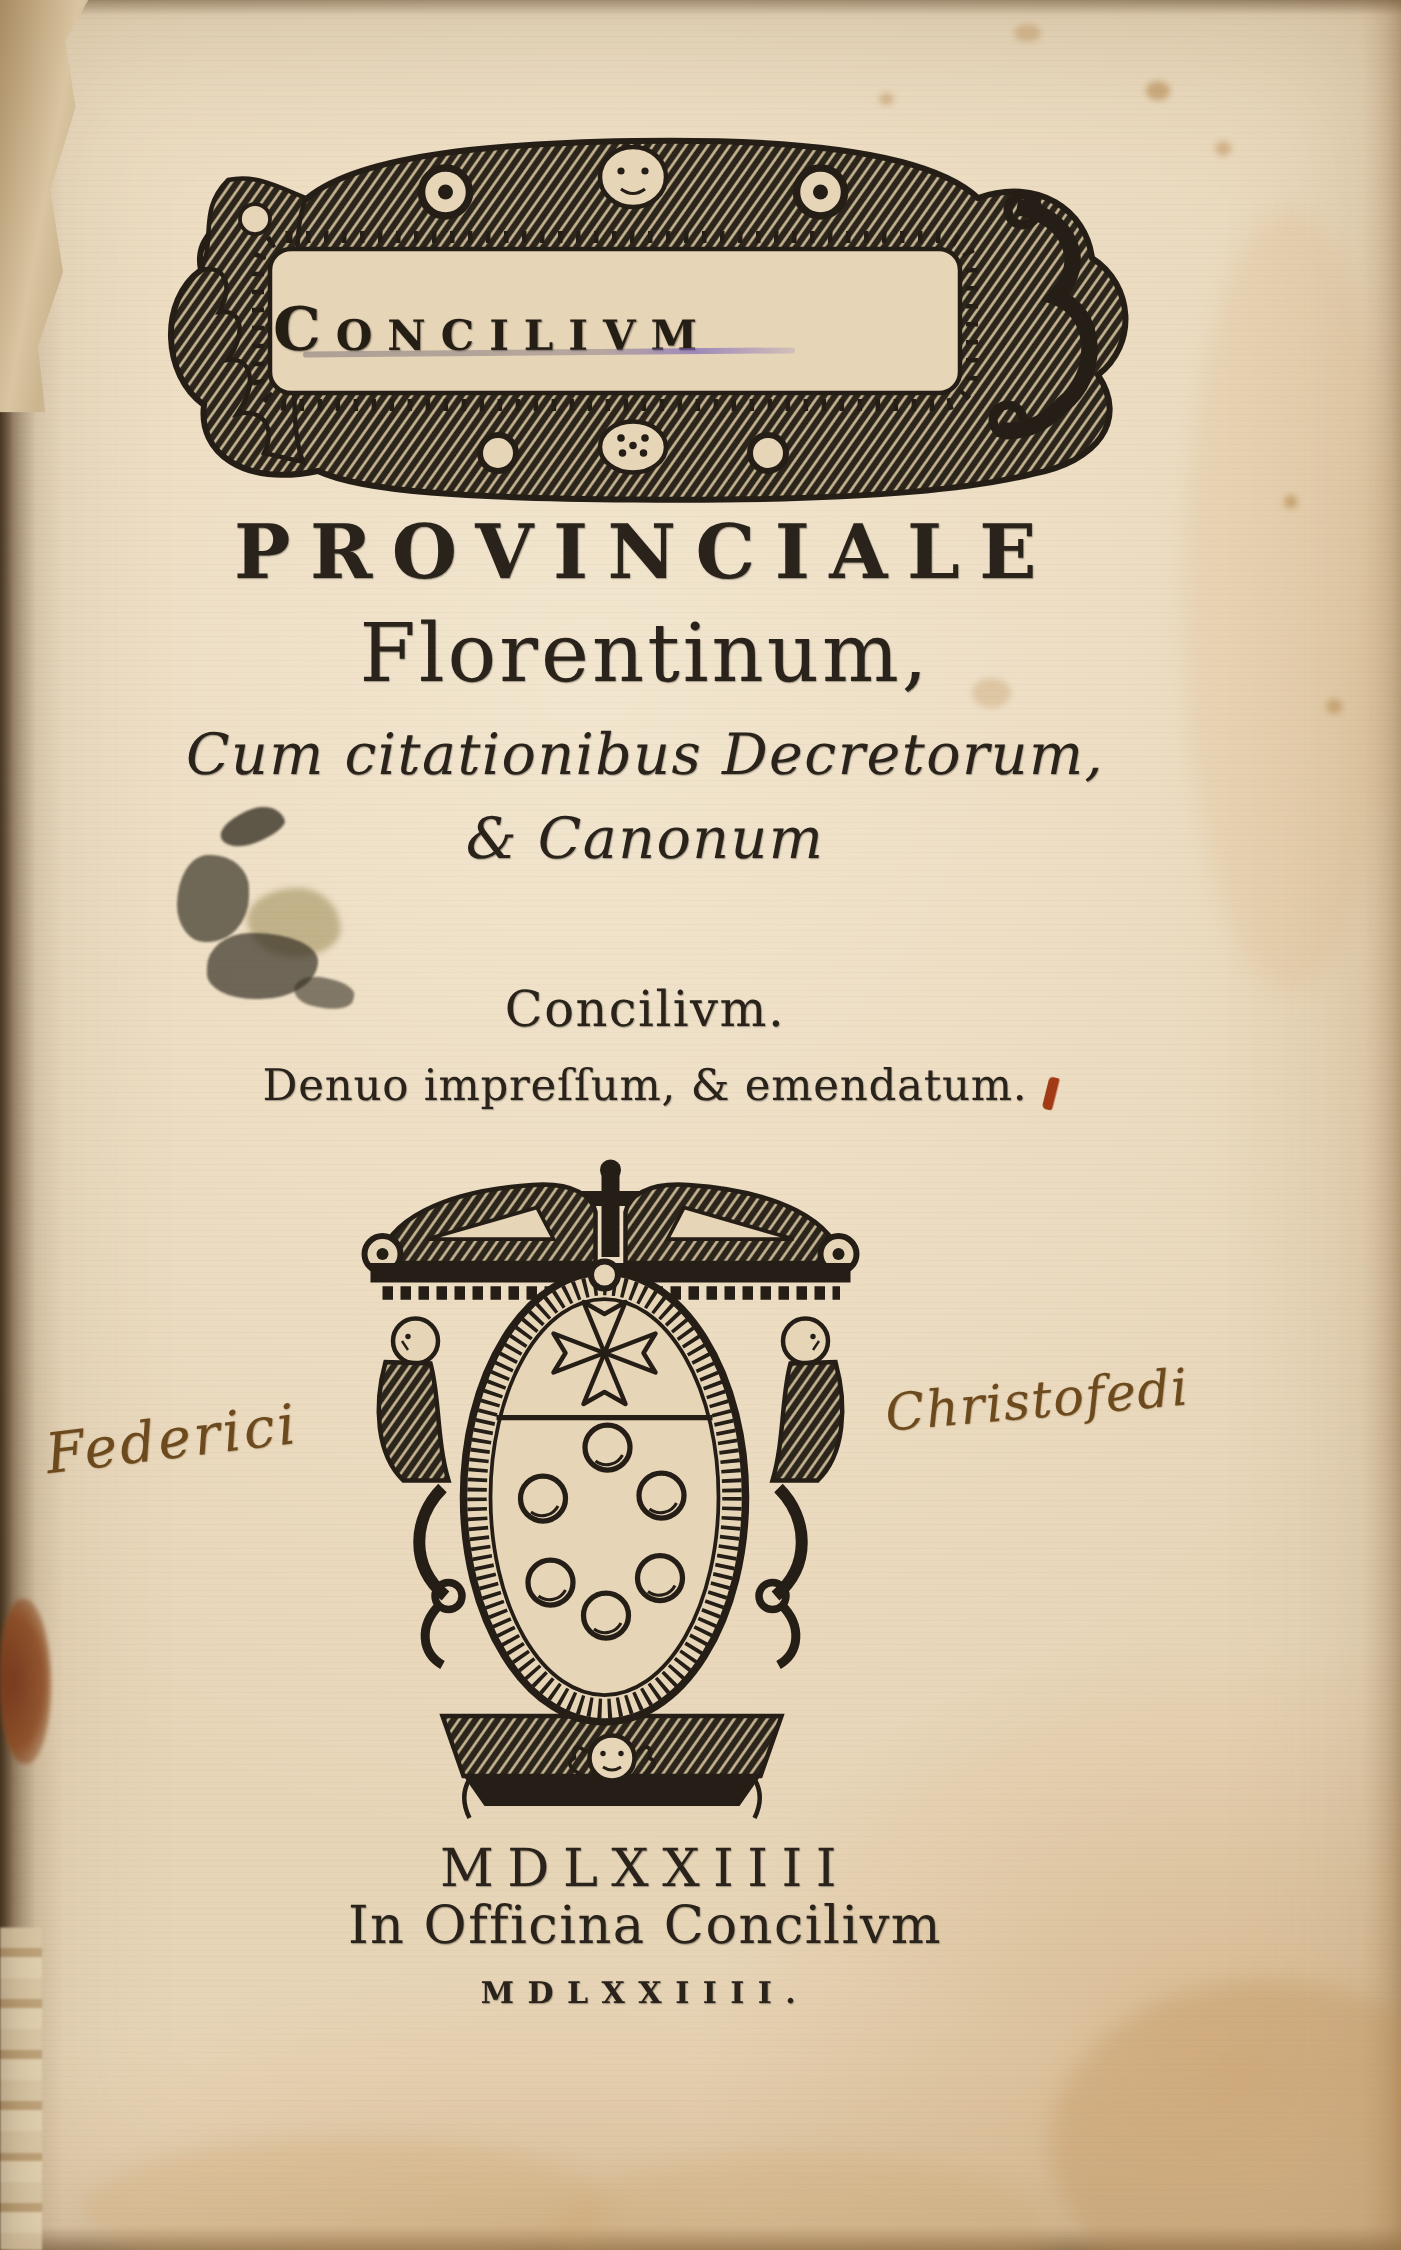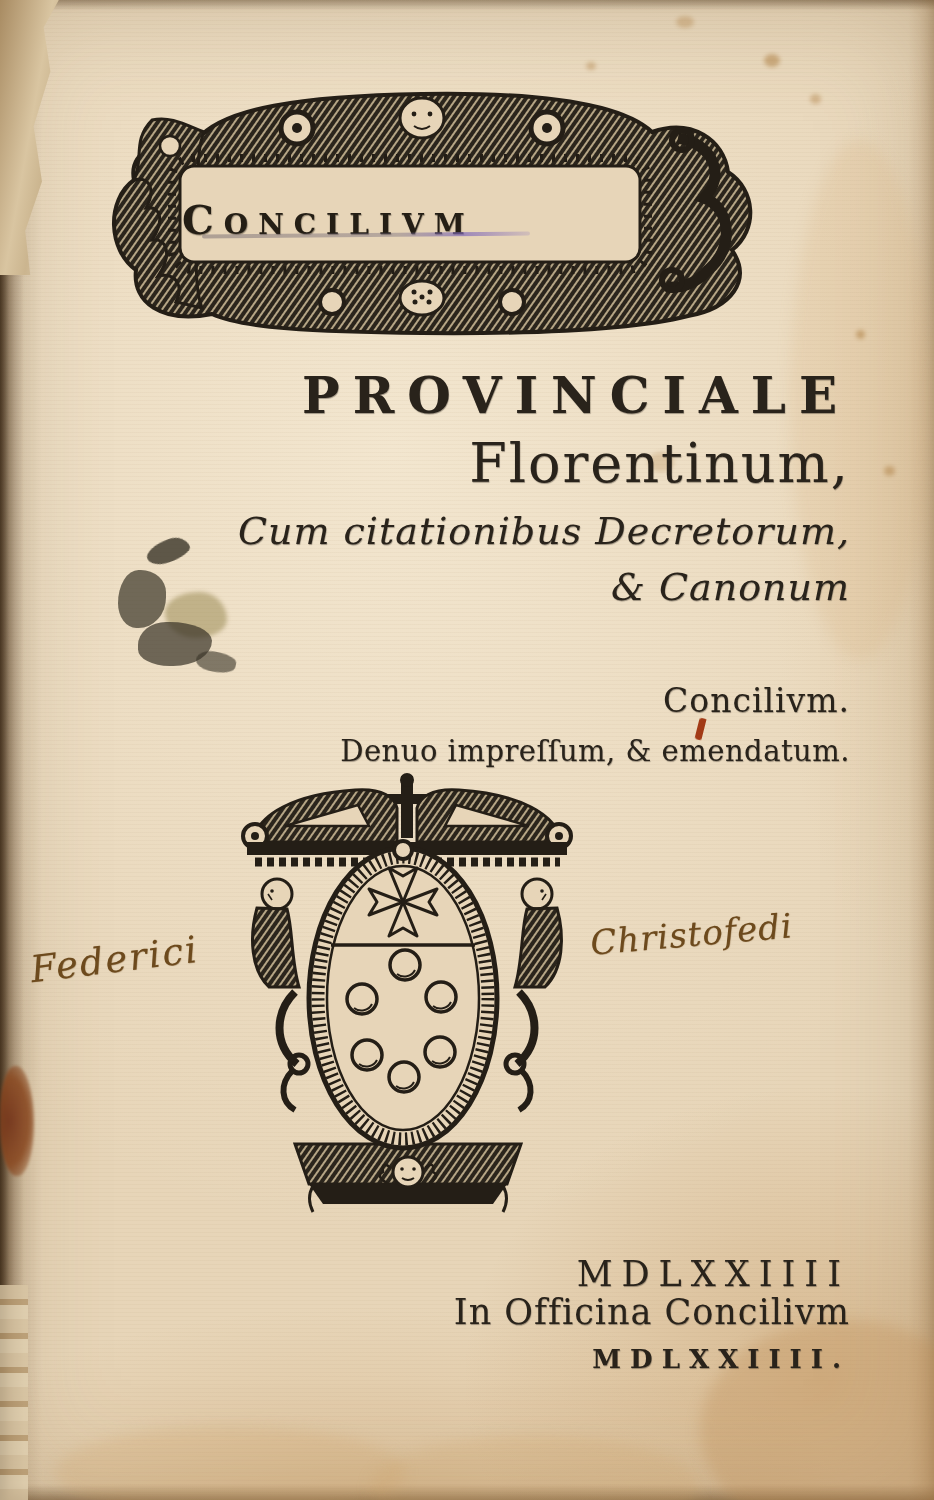--- a/index.html
+++ b/index.html
@@ -14,32 +14,32 @@
       radial-gradient(ellipse 25% 45% at 100% 35%, rgba(210,170,115,0.20), rgba(210,170,115,0) 70%),
       linear-gradient(to right, rgba(92,66,38,0.55) 0, rgba(92,66,38,0.18) 14px, rgba(92,66,38,0) 42px),
       linear-gradient(to left, rgba(150,110,65,0.28) 0, rgba(150,110,65,0) 26px),
       linear-gradient(to bottom, rgba(80,58,34,0.45) 0, rgba(80,58,34,0) 10px),
       linear-gradient(to top, rgba(96,68,40,0.50) 0, rgba(96,68,40,0) 16px);
     box-shadow: inset 0 0 110px rgba(118,88,50,.28), inset 0 0 14px rgba(90,60,30,.30);
     font-family:"DejaVu Serif","Liberation Serif",serif;
     color:#29231b;
   }
   .abs{position:absolute;}
-  .line{width:840px;left:10px;text-align:right;position:absolute;line-height:1.04;
-        text-shadow:0.5px 0.7px 0.8px rgba(42,36,28,0.40);margin-top:28px;}
+  .line{width:840px;left:10px;text-align:center;position:absolute;line-height:1.04;
+        text-shadow:0.5px 0.7px 0.8px rgba(42,36,28,0.40);}
   .caps-main{font-size:50px;letter-spacing:13px;font-weight:bold;}
   .roman-lg{font-size:54px;letter-spacing:2px;}
   .ital{font-style:italic;font-size:38px;letter-spacing:1px;}
   .smallcaps{font-variant:small-caps;font-size:33px;letter-spacing:4px;font-weight:bold;}
   .smallcaps .w{margin:0 9px;}
   .roman-md{font-size:33px;letter-spacing:1px;}
   .ital-sm{font-size:29px;letter-spacing:0.5px;}
   .imprint-city{font-size:35px;letter-spacing:9px;}
   .imprint-off{font-size:35px;letter-spacing:1px;}
-  .imprint-year{font-size:26px;letter-spacing:9px;font-weight:bold;}
+  .imprint-year{font-size:20px;letter-spacing:9px;font-weight:bold;}
   .cartouche-word{font-variant:small-caps;font-size:40px;letter-spacing:10px;font-weight:bold;
      position:absolute;left:182px;top:196px;width:452px;color:#241e15;
      text-shadow:0.6px 0.8px 1px rgba(30,24,16,0.45);}
   .underline-mark{position:absolute;left:202px;top:233px;width:328px;height:4px;border-radius:2px;
      background:linear-gradient(to right, rgba(105,95,105,0.45), rgba(110,100,120,0.40) 60%, rgba(128,105,185,0.70) 80%, rgba(128,105,185,0.20));
      transform:rotate(-0.5deg);}
   .signature{position:absolute;font-style:italic;color:#6d4a1d;
      text-shadow:0.4px 0.4px 0.8px rgba(109,74,29,0.5);}
   .sig-left{left:30px;top:938px;font-size:37px;transform:rotate(-7deg);letter-spacing:2px;}
   .sig-right{left:590px;top:914px;font-size:34px;transform:rotate(-5deg);letter-spacing:1px;}

